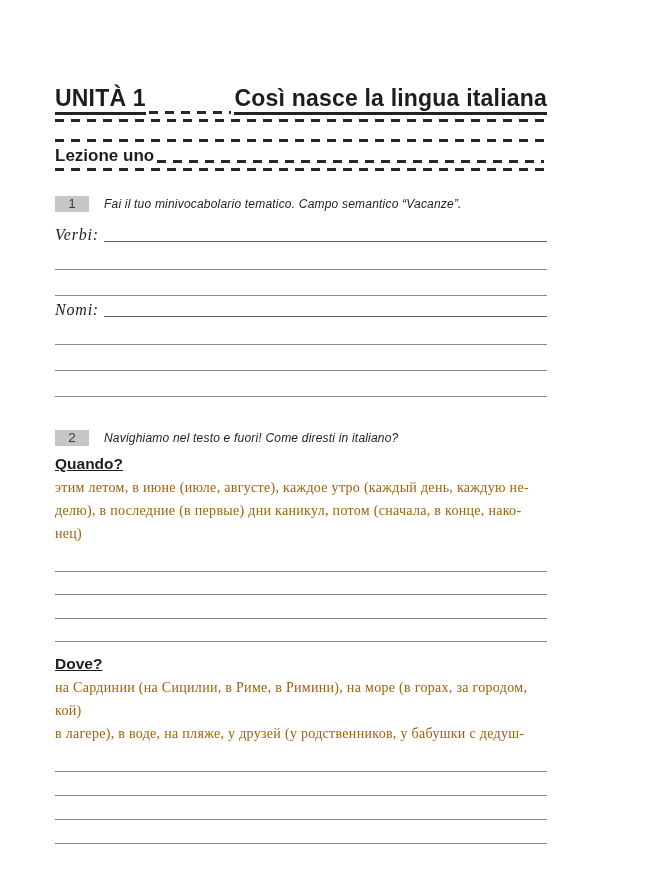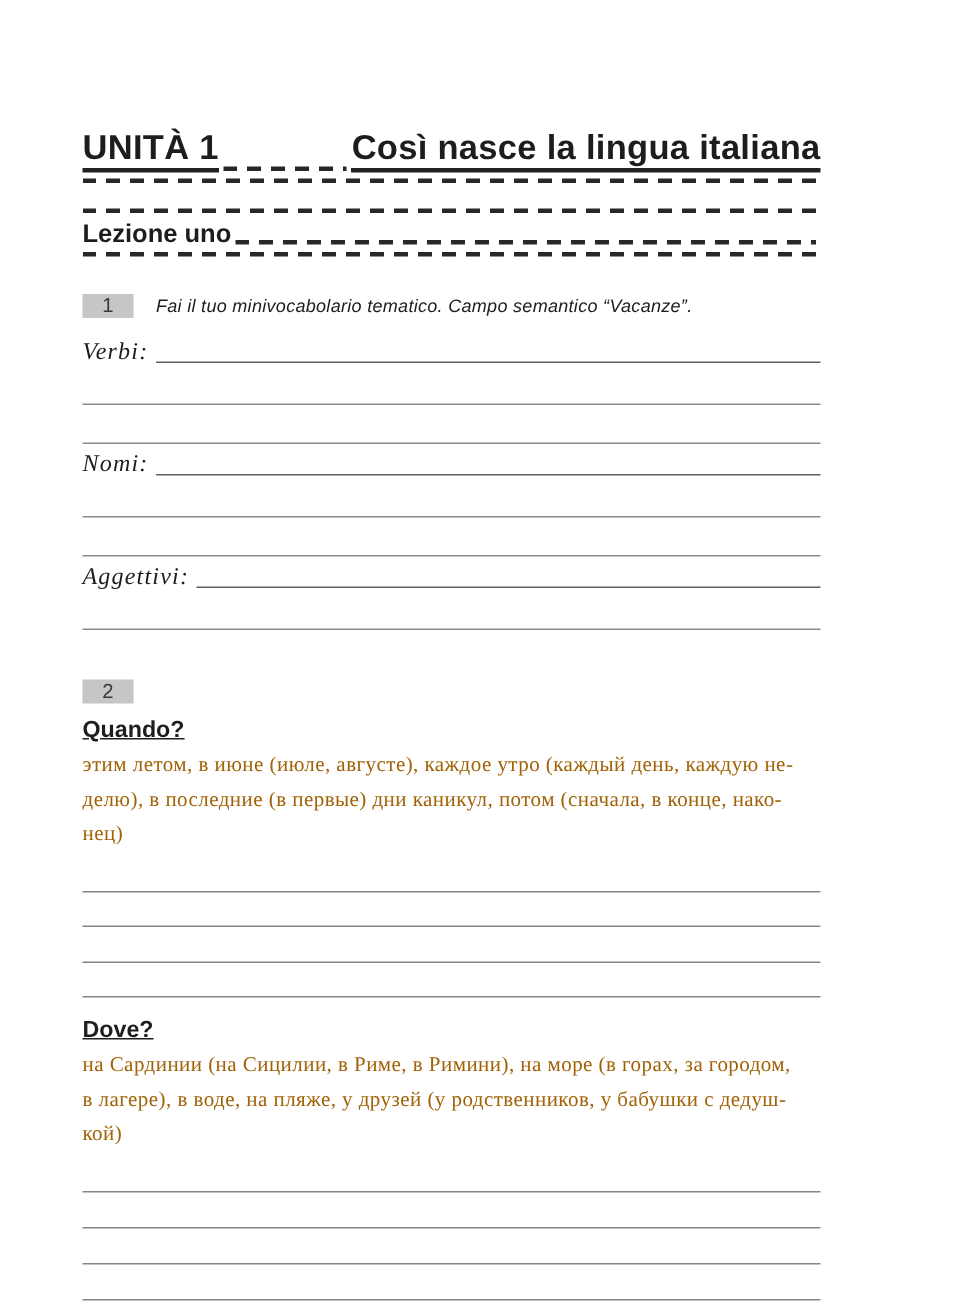--- a/index.html
+++ b/index.html
@@ -173,30 +173,27 @@
     <div>
       <div class="label-row">
         <span class="field-label">Nomi:</span>
         <span class="line-fill"></span>
       </div>
       <div class="blank-line"></div>
       <div class="blank-line"></div>
     </div>
 
     <div>
-      <div class="label-row">
-        <span class="field-label">Aggettivi:</span>
-        <span class="line-fill"></span>
-      </div>
       <div class="blank-line"></div>
     </div>
   </div>
 
   <div class="task-row ex2">
     <span class="num-box">2</span>
+    <span class="task-text">Navighiamo nel testo e fuori! Come diresti in italiano?</span>
   </div>
 
   <div class="section-quando">
     <div class="q-heading">Quando?</div>
     <div class="para">
       <div>этим летом, в июне (июле, августе), каждое утро (каждый день, каждую не-</div>
       <div>делю), в последние (в первые) дни каникул, потом (сначала, в конце, нако-</div>
       <div>нец)</div>
     </div>
     <div class="answer-lines">
@@ -204,22 +201,22 @@
       <div class="answer-line"></div>
       <div class="answer-line"></div>
       <div class="answer-line"></div>
     </div>
   </div>
 
   <div class="section-dove">
     <div class="q-heading">Dove?</div>
     <div class="para">
       <div>на Сардинии (на Сицилии, в Риме, в Римини), на море (в горах, за городом,</div>
+      <div>кой)</div>
       <div>в лагере), в воде, на пляже, у друзей (у родственников, у бабушки с дедуш-</div>
-      <div>кой)</div>
     </div>
     <div class="answer-lines">
       <div class="answer-line"></div>
       <div class="answer-line"></div>
       <div class="answer-line"></div>
       <div class="answer-line"></div>
     </div>
   </div>
 
 </div>

